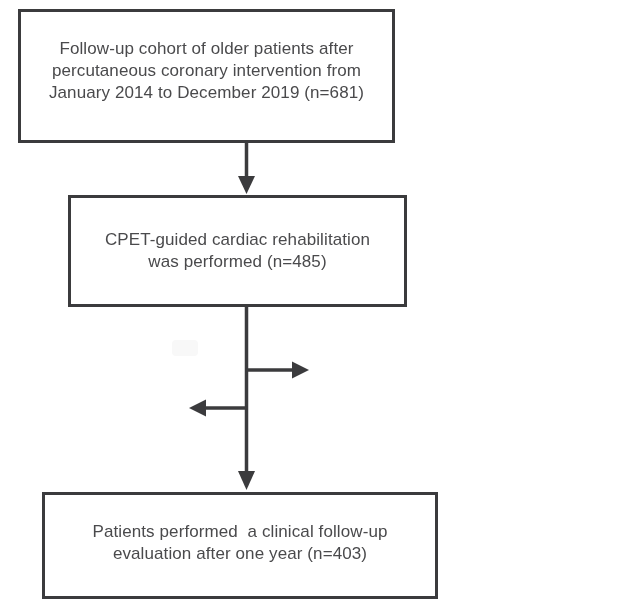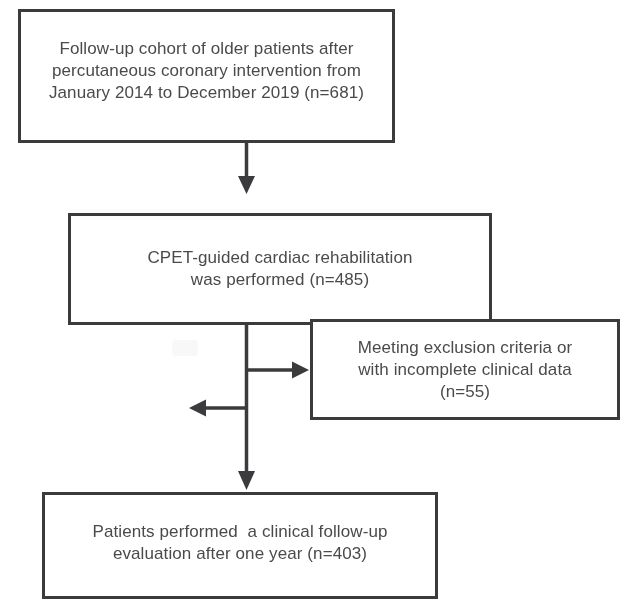--- a/index.html
+++ b/index.html
@@ -20,21 +20,21 @@
     align-items: center;
     justify-content: center;
     text-align: center;
     color: #4a4a4c;
     font-size: 17px;
     line-height: 22px;
     letter-spacing: 0.1px;
   }
   .node .txt { white-space: pre-wrap; }
   .node-cohort     { left: 18px;  top: 3px;   width: 377px; height: 134px; padding-bottom: 10px; margin-top: 6px; }
-  .node-rehab      { left: 68px;  top: 213px; width: 424px; height: 112px; }
+  .node-rehab      { left: 68px;  top: 195px; width: 339px; height: 112px; }
   .node-exclusion  { left: 310px; top: 319px; width: 310px; height: 101px; }
   .node-loss       { left: 3px;   top: 377px; width: 185px; height: 66px; }
   .node-evaluation { left: 42px;  top: 492px; width: 396px; height: 107px; padding-bottom: 6px; }
   .connectors {
     position: absolute;
     left: 0; top: 0;
     width: 628px; height: 603px;
     pointer-events: none;
   }
   .smudge {
@@ -73,25 +73,20 @@
     <span class="txt">Follow-up cohort of older patients after
 percutaneous coronary intervention from
 January 2014 to December 2019 (n=681)</span>
   </div>
 
   <div class="node node-rehab">
     <span class="txt">CPET-guided cardiac rehabilitation
 was performed (n=485)</span>
   </div>
 
-  <div class="node node-exclusion">
-    <span class="txt">Meeting exclusion criteria or
-with incomplete clinical data
-(n=55)</span>
-  </div>
 
 
   <div class="node node-evaluation">
     <span class="txt">Patients performed  a clinical follow-up
 evaluation after one year (n=403)</span>
   </div>
 
 </div>
 
 </body></html>

